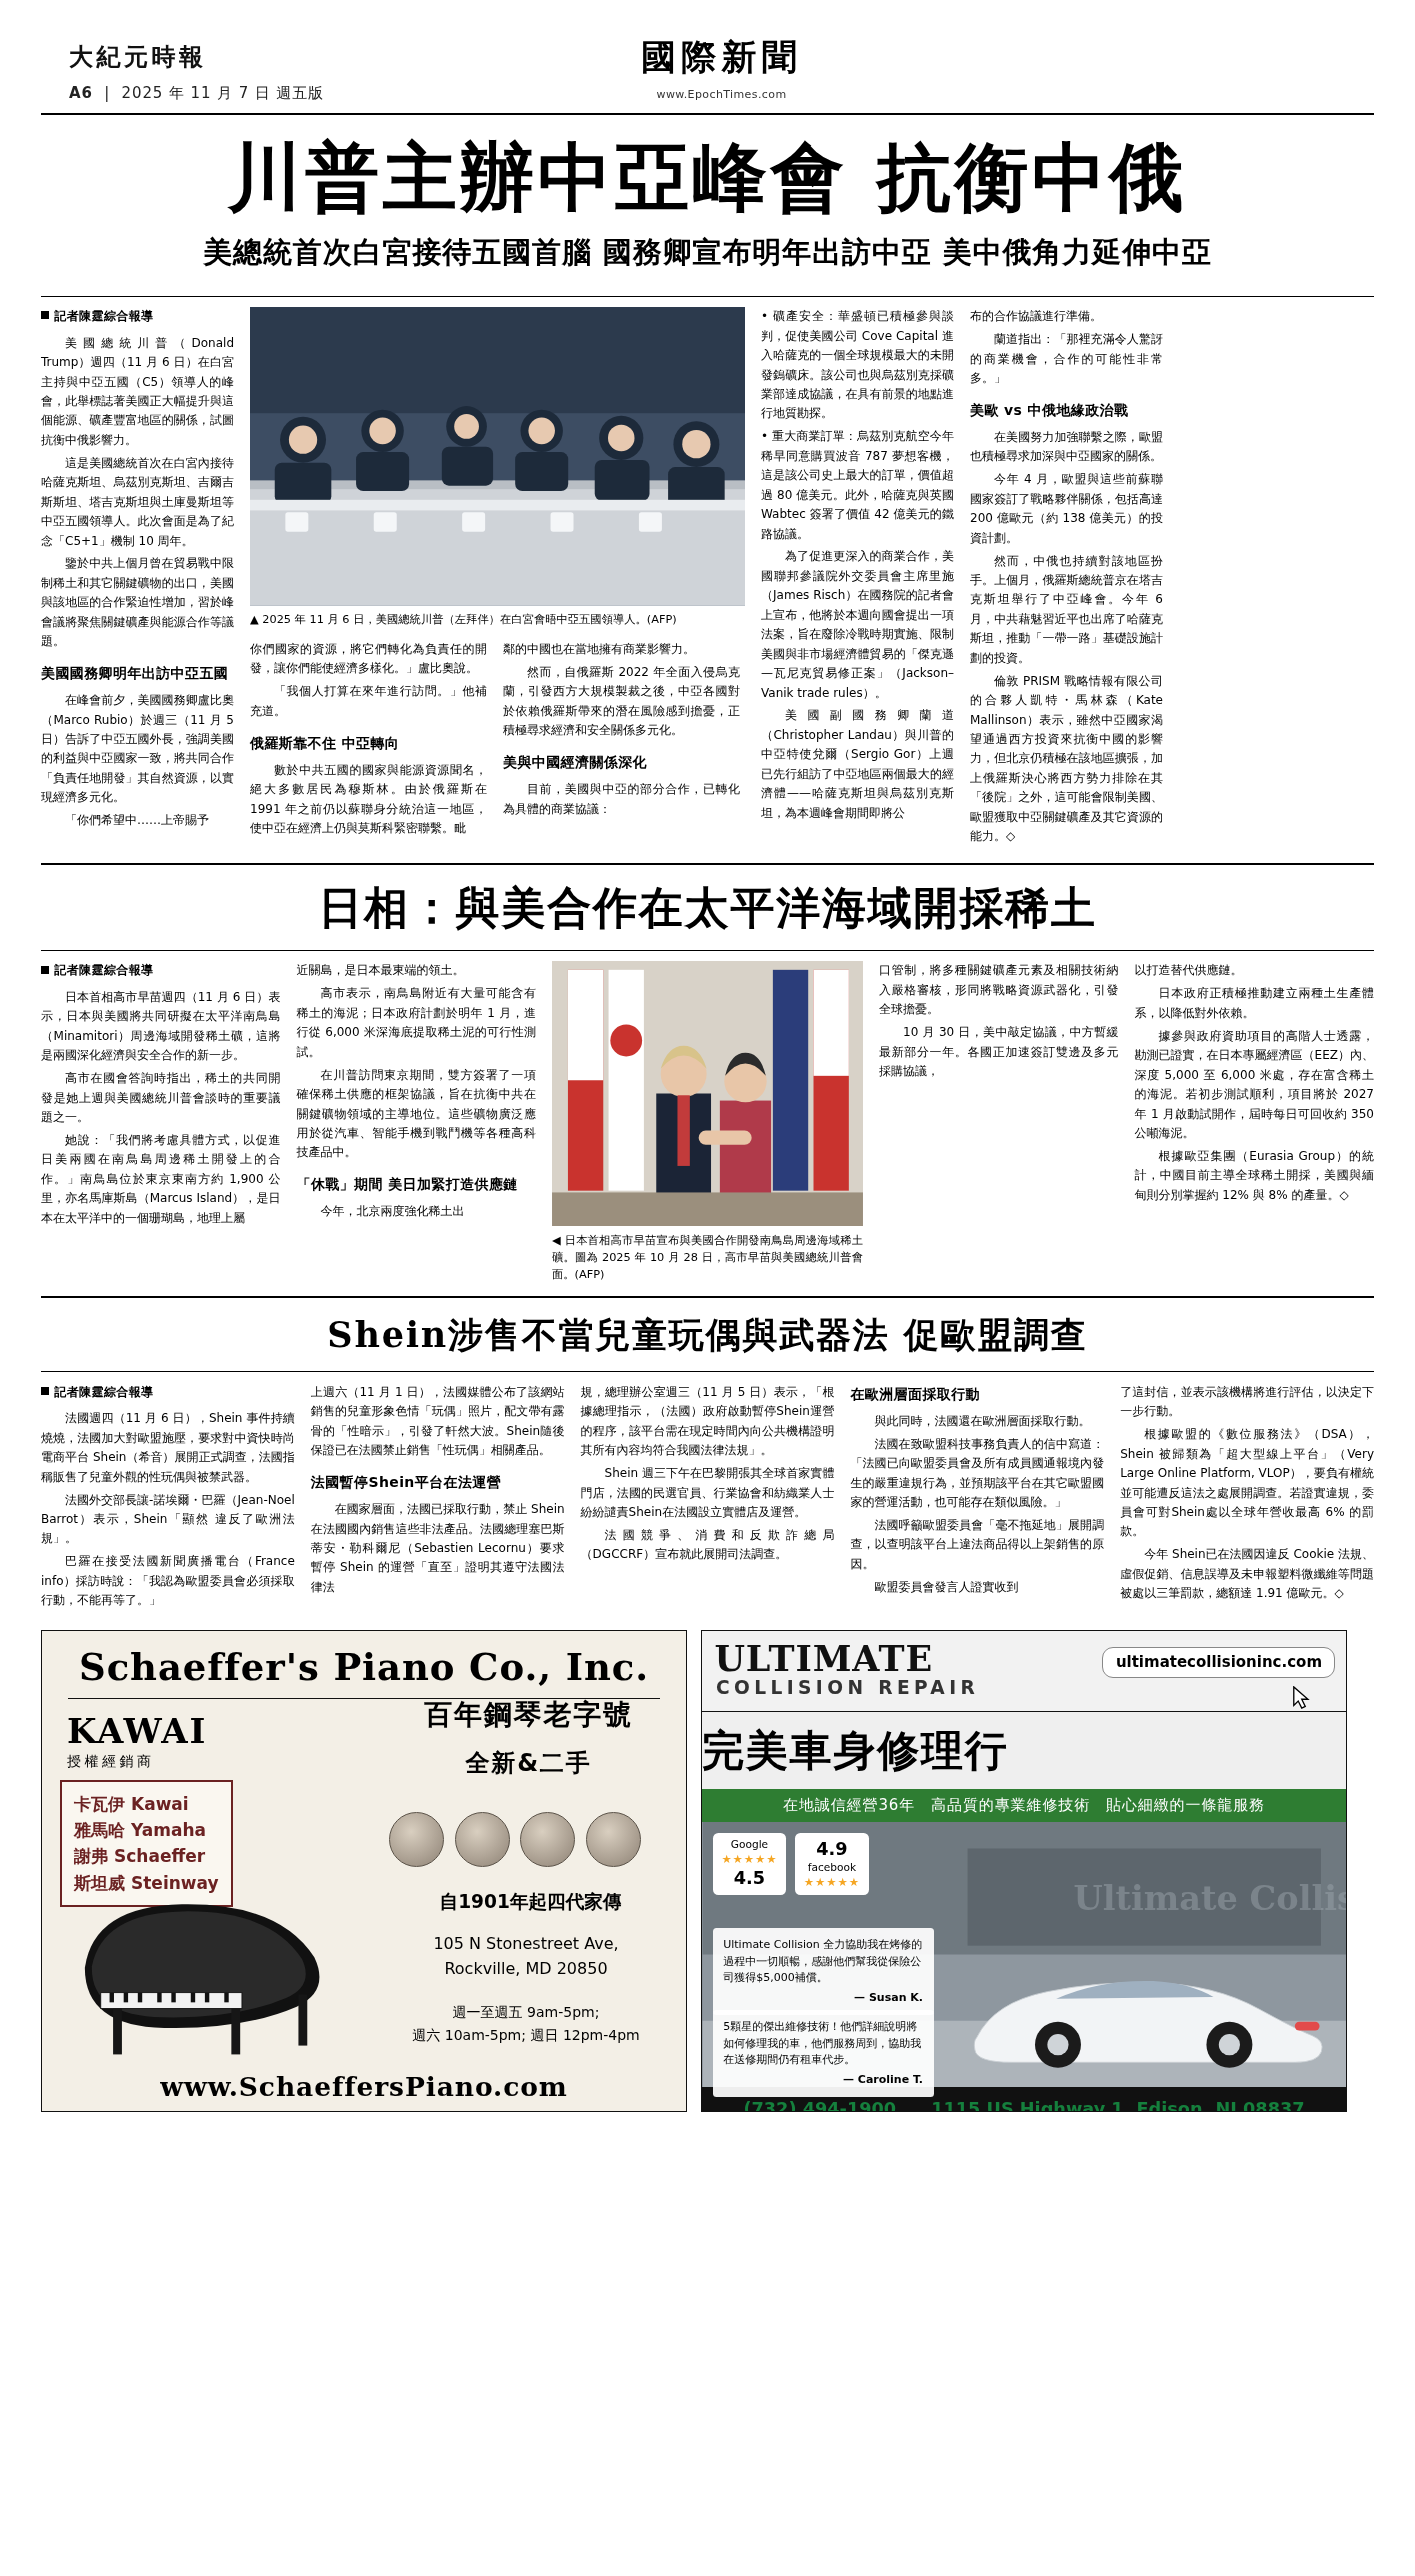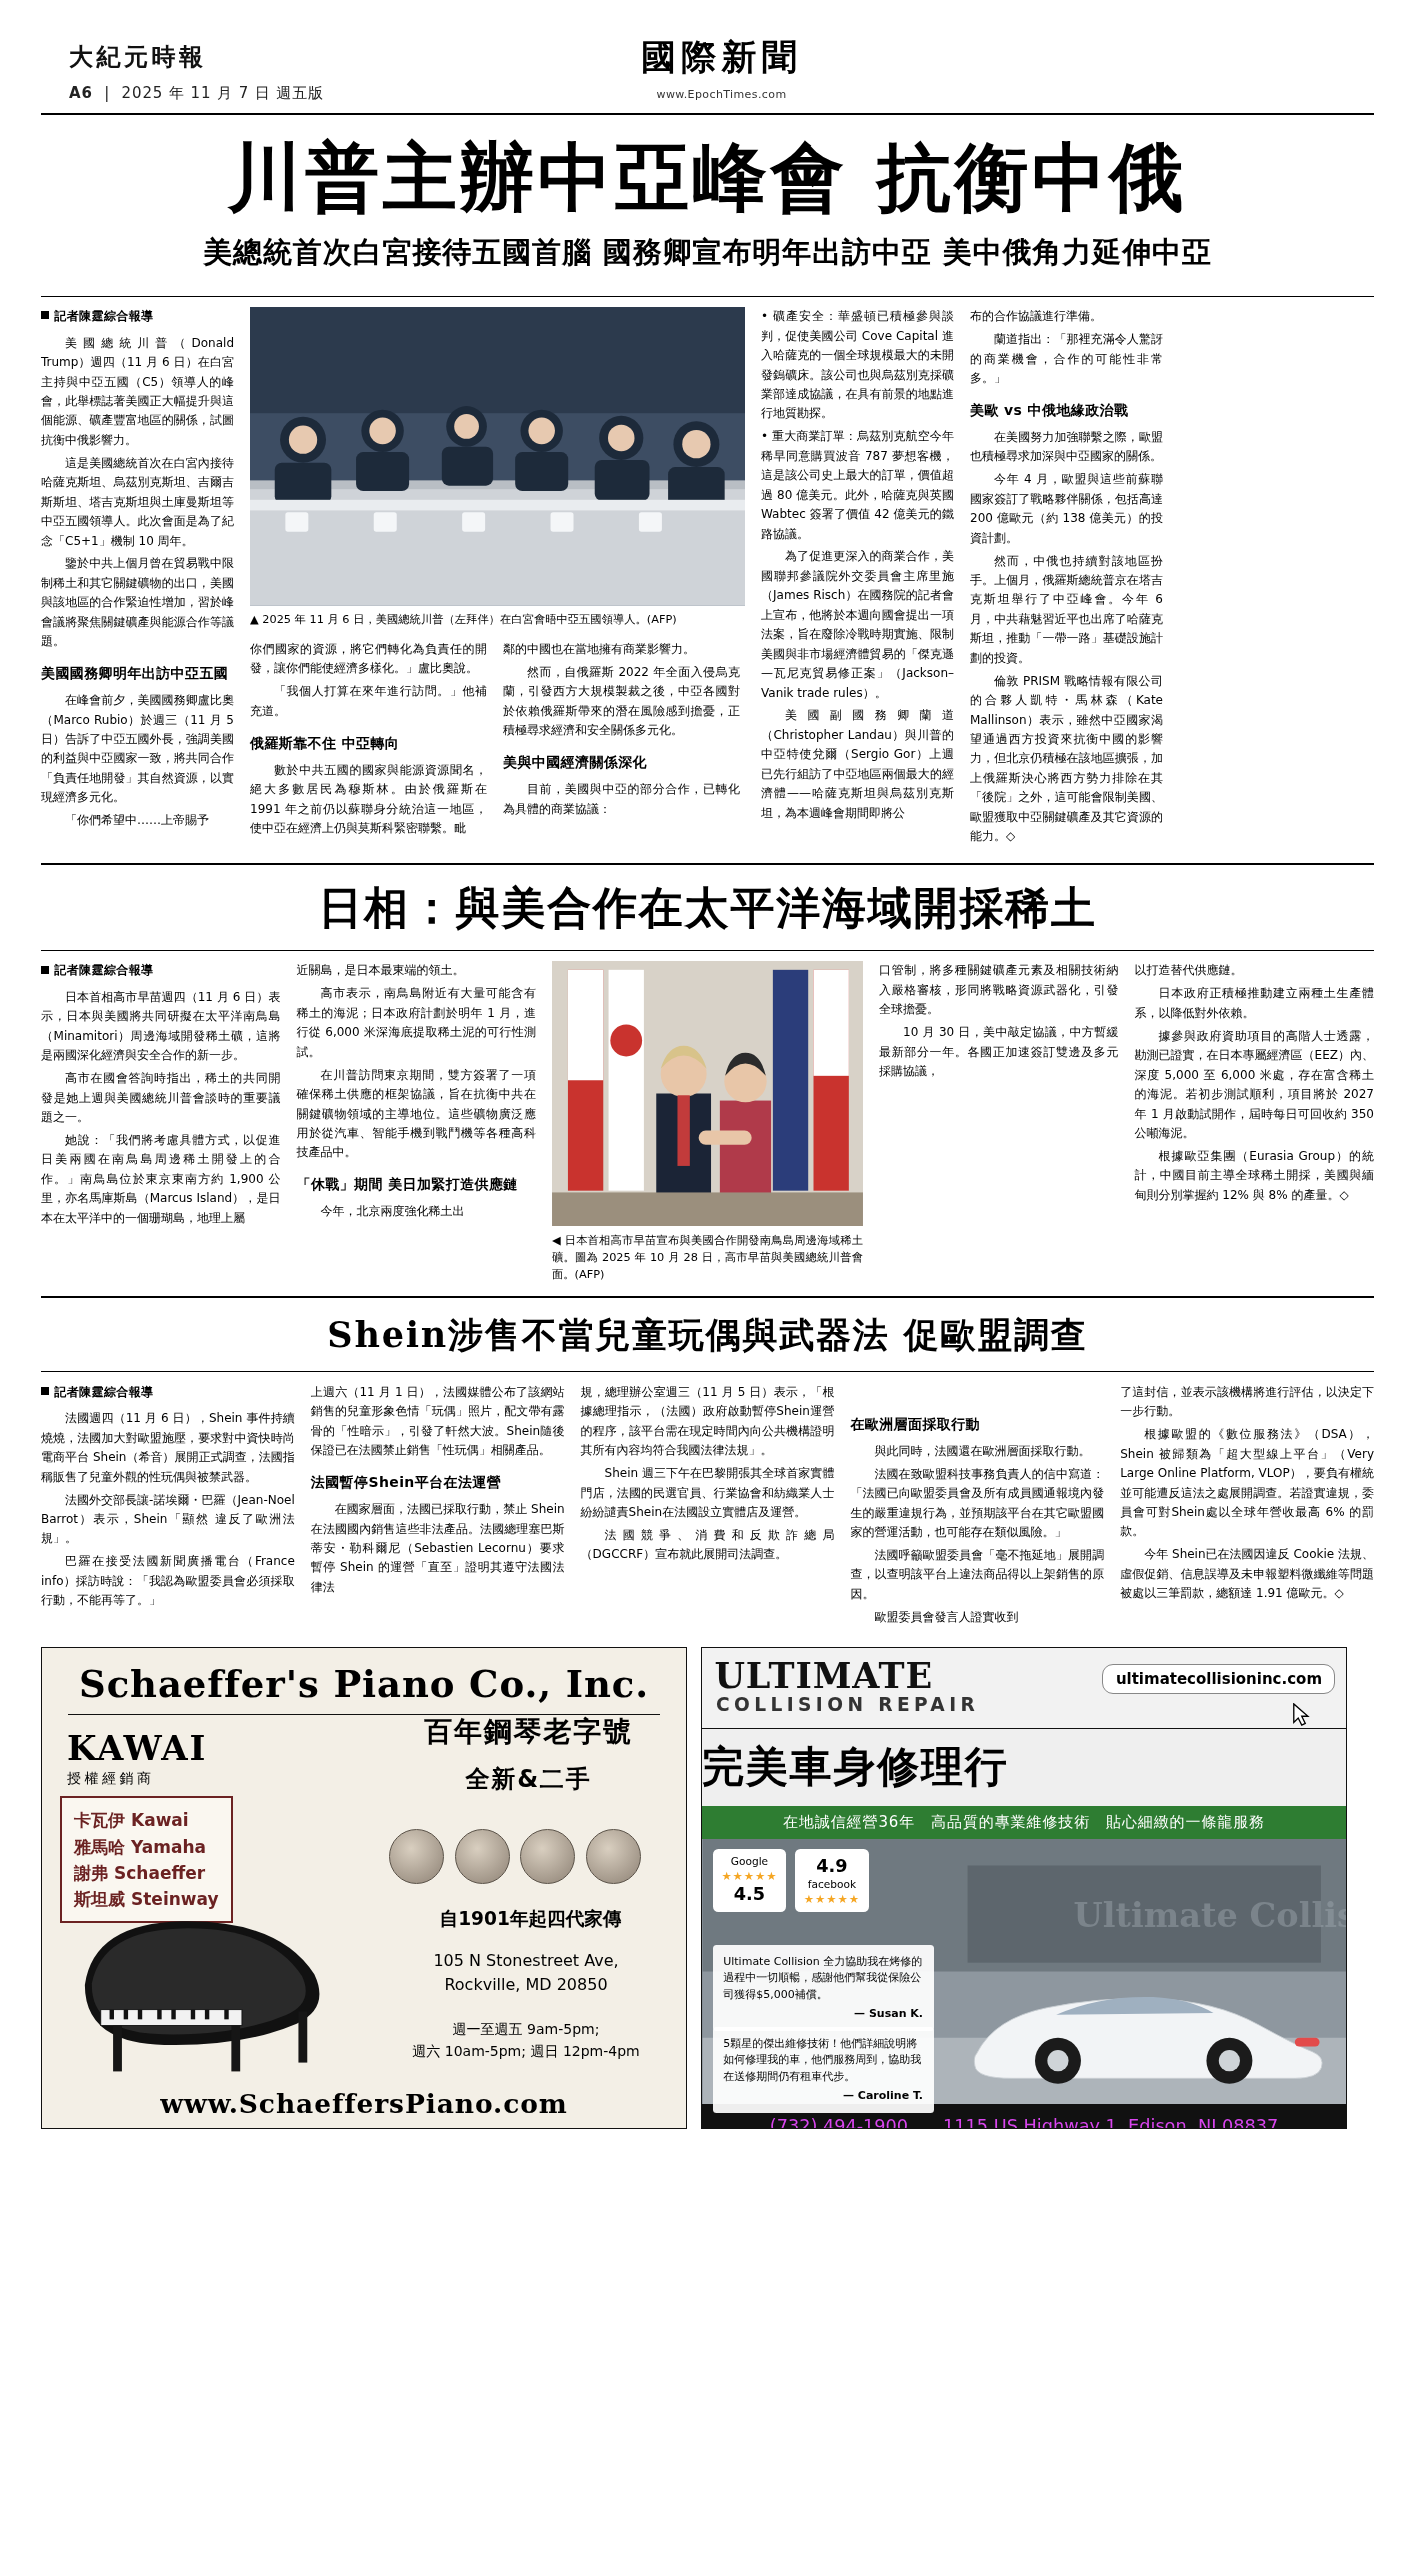--- a/index.html
+++ b/index.html
@@ -95,21 +95,21 @@
   .coll-cn { text-align: left; font-family: "DejaVu Serif","Liberation Serif",serif; font-size: 42px; font-weight: bold; margin-top: 10.6px; letter-spacing: 1.8px; }
   .coll-strip { background: #2e7d32; color: #fff; text-align: center; font-size: 15px; padding: 7px 0; margin-top: 10.6px; letter-spacing: 0.9px; }
   .coll-body { position: relative; height: 265px; background: linear-gradient(#9aa3ab, #6f787f); }
   .coll-badges { position: absolute; left: 10.6px; top: 10.6px; display: flex; gap: 8.8px; }
   .badge { background: #fff; border-radius: 5.3px; padding: 5.3px 8.8px; text-align: center; font-size: 10.6px; line-height: 1.3; }
   .badge .big { font-size: 17.7px; font-weight: bold; }
   .stars { color: #f5a623; font-size: 11.5px; letter-spacing: 0.9px; }
   .quotebox { position: absolute; left: 10.6px; top: 106px; width: 221px; background: rgba(255,255,255,0.93); padding: 8.8px 10.6px; font-size: 11px; line-height: 1.5; border-radius: 3.5px; }
   .quotebox .sig { text-align: right; font-weight: bold; margin-top: 3px; }
   .car { position: absolute; right: 7px; bottom: 12.4px; width: 380px; height: 142px; }
-  .coll-foot { background: #111; color: #d946ef; display: flex; align-items: center; justify-content: center; gap: 35px; font-size: 17.7px; font-weight: normal; height: 44px; }
+  .coll-foot { background: #111; color: #15803d; display: flex; align-items: center; justify-content: center; gap: 35px; font-size: 17.7px; font-weight: bold; height: 44px; }
   .cursor { position: absolute; right: 35px; top: 55px; }
 </style>
 </head>
 <body>
 
 <div class="page">
 
   <div class="masthead">
     <div class="mast-left">
       <div class="mast-logo">大紀元時報</div>
@@ -296,21 +296,21 @@
     <div class="col" style="width:257px;">
       <p class="para noind">上週六（11 月 1 日），法國媒體公布了該網站銷售的兒童形象色情「玩偶」照片，配文帶有露骨的「性暗示」，引發了軒然大波。Shein隨後保證已在法國禁止銷售「性玩偶」相關產品。</p>
       <div class="sub-h">法國暫停Shein平台在法運營</div>
       <p class="para">在國家層面，法國已採取行動，禁止 Shein 在法國國內銷售這些非法產品。法國總理塞巴斯蒂安・勒科爾尼（Sebastien Lecornu）要求暫停 Shein 的運營「直至」證明其遵守法國法律法</p>
     </div>
     <div class="col" style="width:257px;">
       <p class="para noind">規，總理辦公室週三（11 月 5 日）表示，「根據總理指示，（法國）政府啟動暫停Shein運營的程序，該平台需在現定時間內向公共機構證明其所有內容均符合我國法律法規」。</p>
       <p class="para">Shein 週三下午在巴黎開張其全球首家實體門店，法國的民選官員、行業協會和紡織業人士紛紛譴責Shein在法國設立實體店及運營。</p>
       <p class="para">法國競爭、消費和反欺詐總局（DGCCRF）宣布就此展開司法調查。</p>
     </div>
-    <div class="col" style="width:257px;margin-top:30px;">
+    <div class="col" style="width:257px;">
       <div class="sub-h" style="margin-top:0;">在歐洲層面採取行動</div>
       <p class="para">與此同時，法國還在歐洲層面採取行動。</p>
       <p class="para">法國在致歐盟科技事務負責人的信中寫道：「法國已向歐盟委員會及所有成員國通報境內發生的嚴重違規行為，並預期該平台在其它歐盟國家的營運活動，也可能存在類似風險。」</p>
       <p class="para">法國呼籲歐盟委員會「毫不拖延地」展開調查，以查明該平台上違法商品得以上架銷售的原因。</p>
       <p class="para">歐盟委員會發言人證實收到</p>
     </div>
     <div class="col" style="width:257px;">
       <p class="para noind">了這封信，並表示該機構將進行評估，以決定下一步行動。</p>
       <p class="para">根據歐盟的《數位服務法》（DSA），Shein 被歸類為「超大型線上平台」（Very Large Online Platform, VLOP），要負有權統並可能遭反這法之處展開調查。若證實違規，委員會可對Shein處以全球年營收最高 6% 的罰款。</p>
       <p class="para">今年 Shein已在法國因違反 Cookie 法規、虛假促銷、信息誤導及未申報塑料微纖維等問題被處以三筆罰款，總額達 1.91 億歐元。◇</p>

